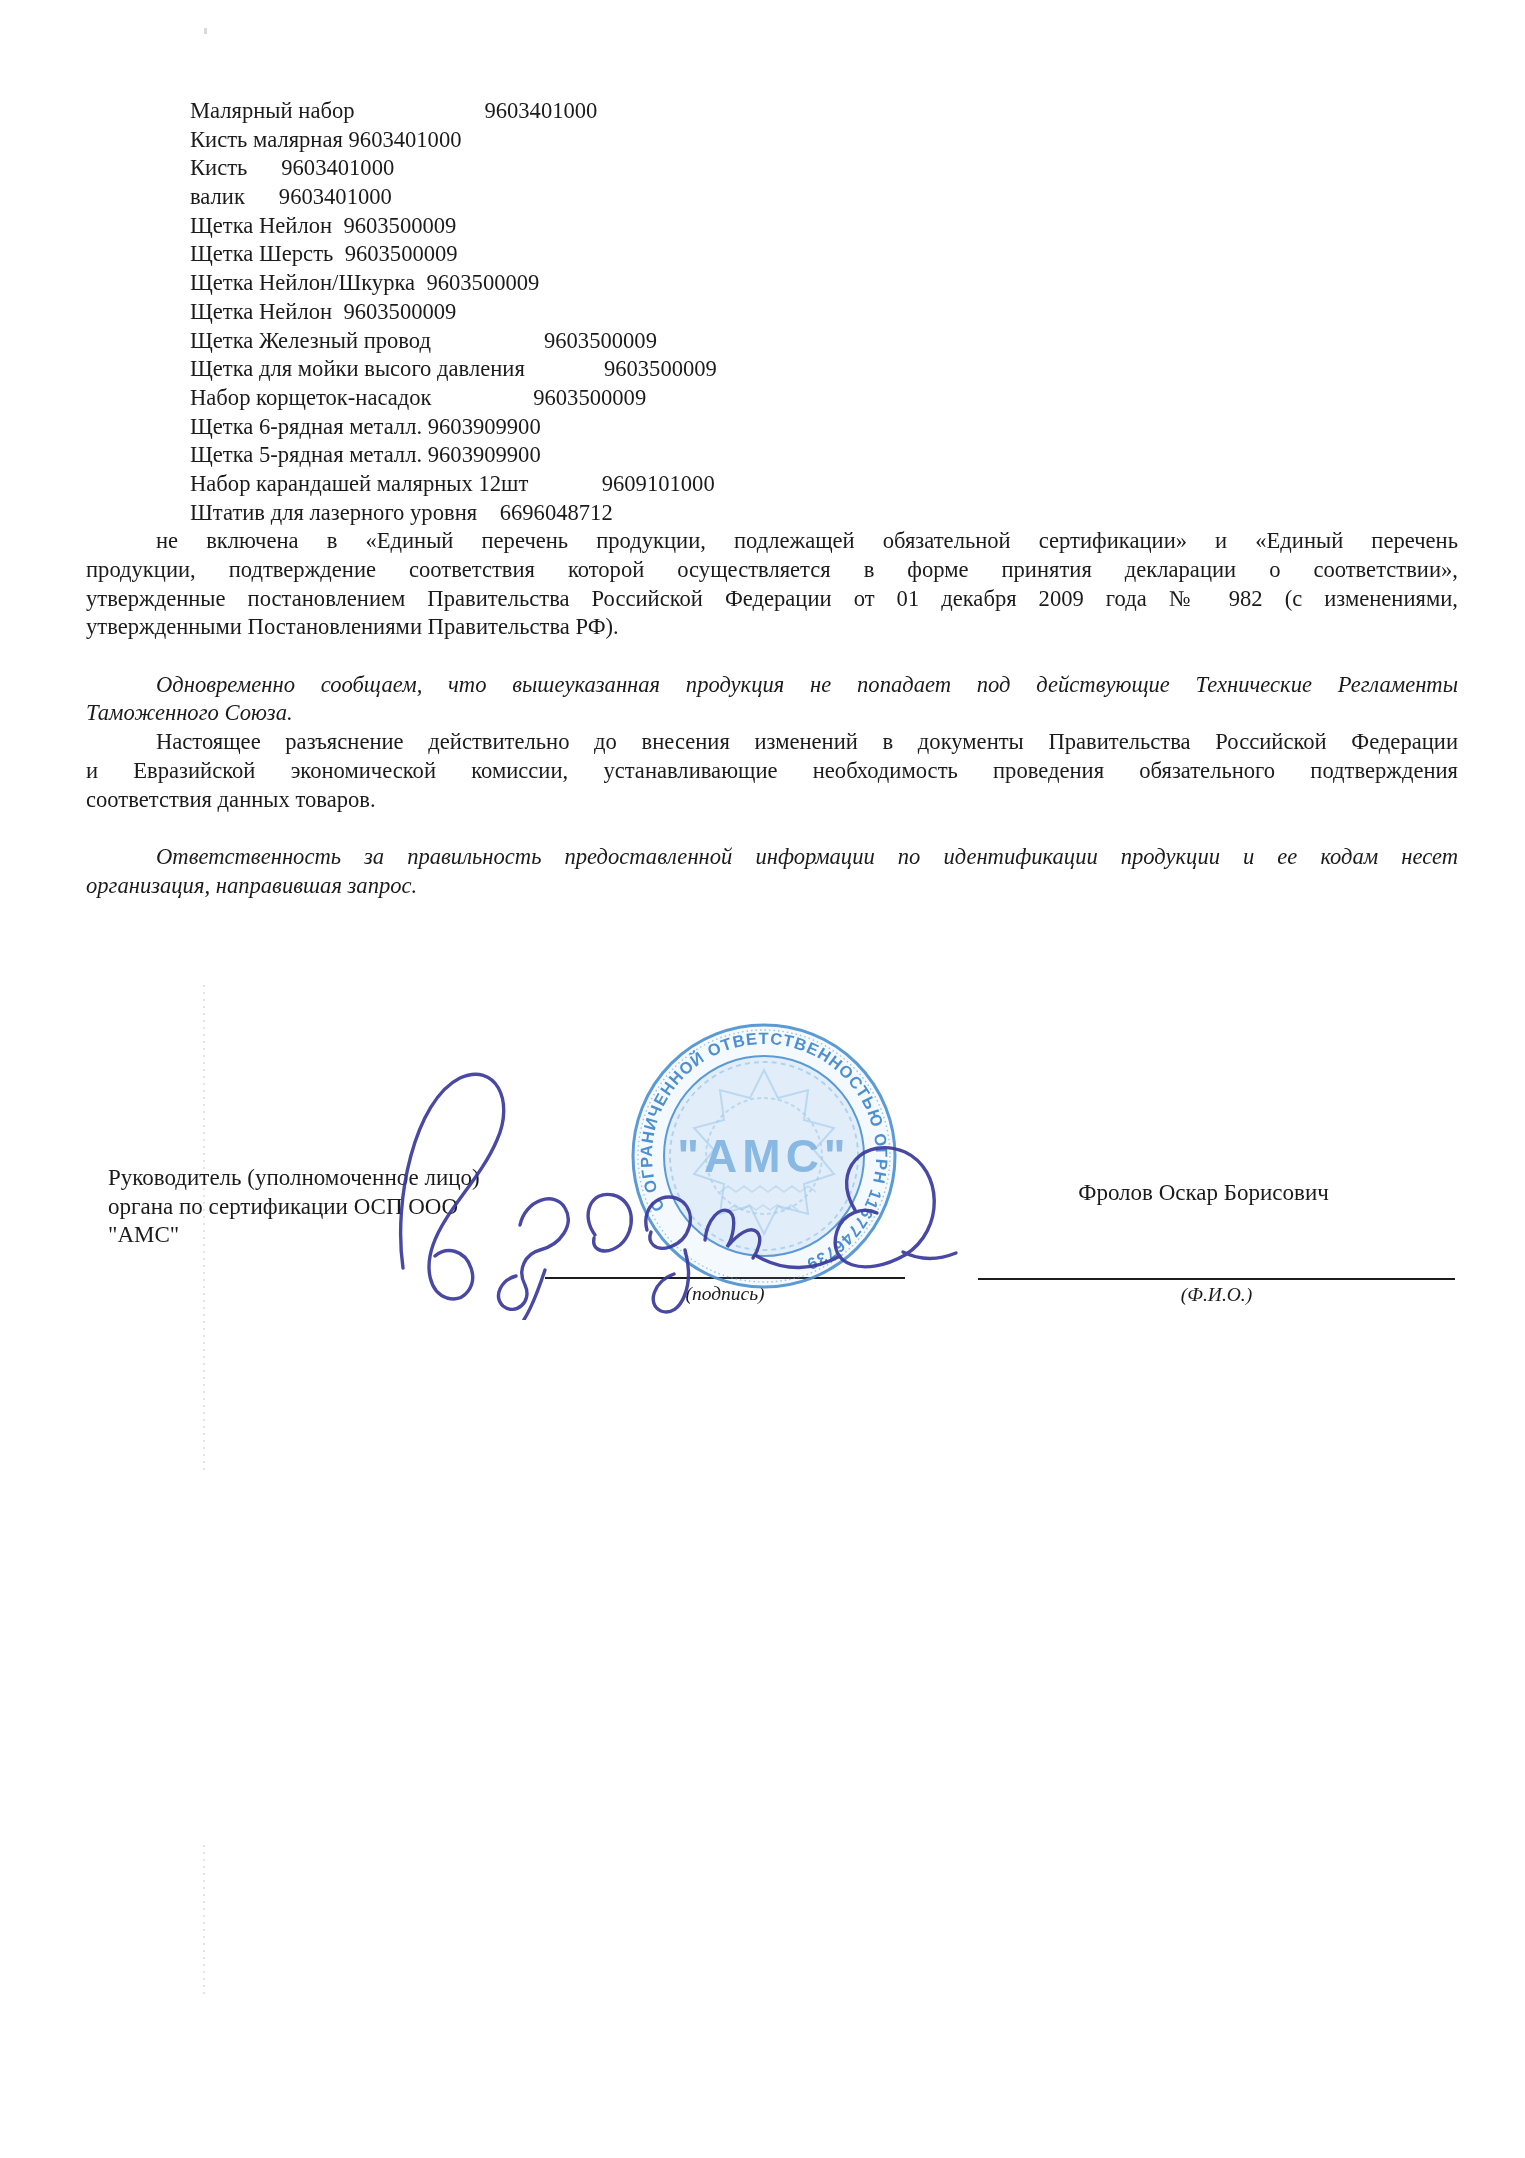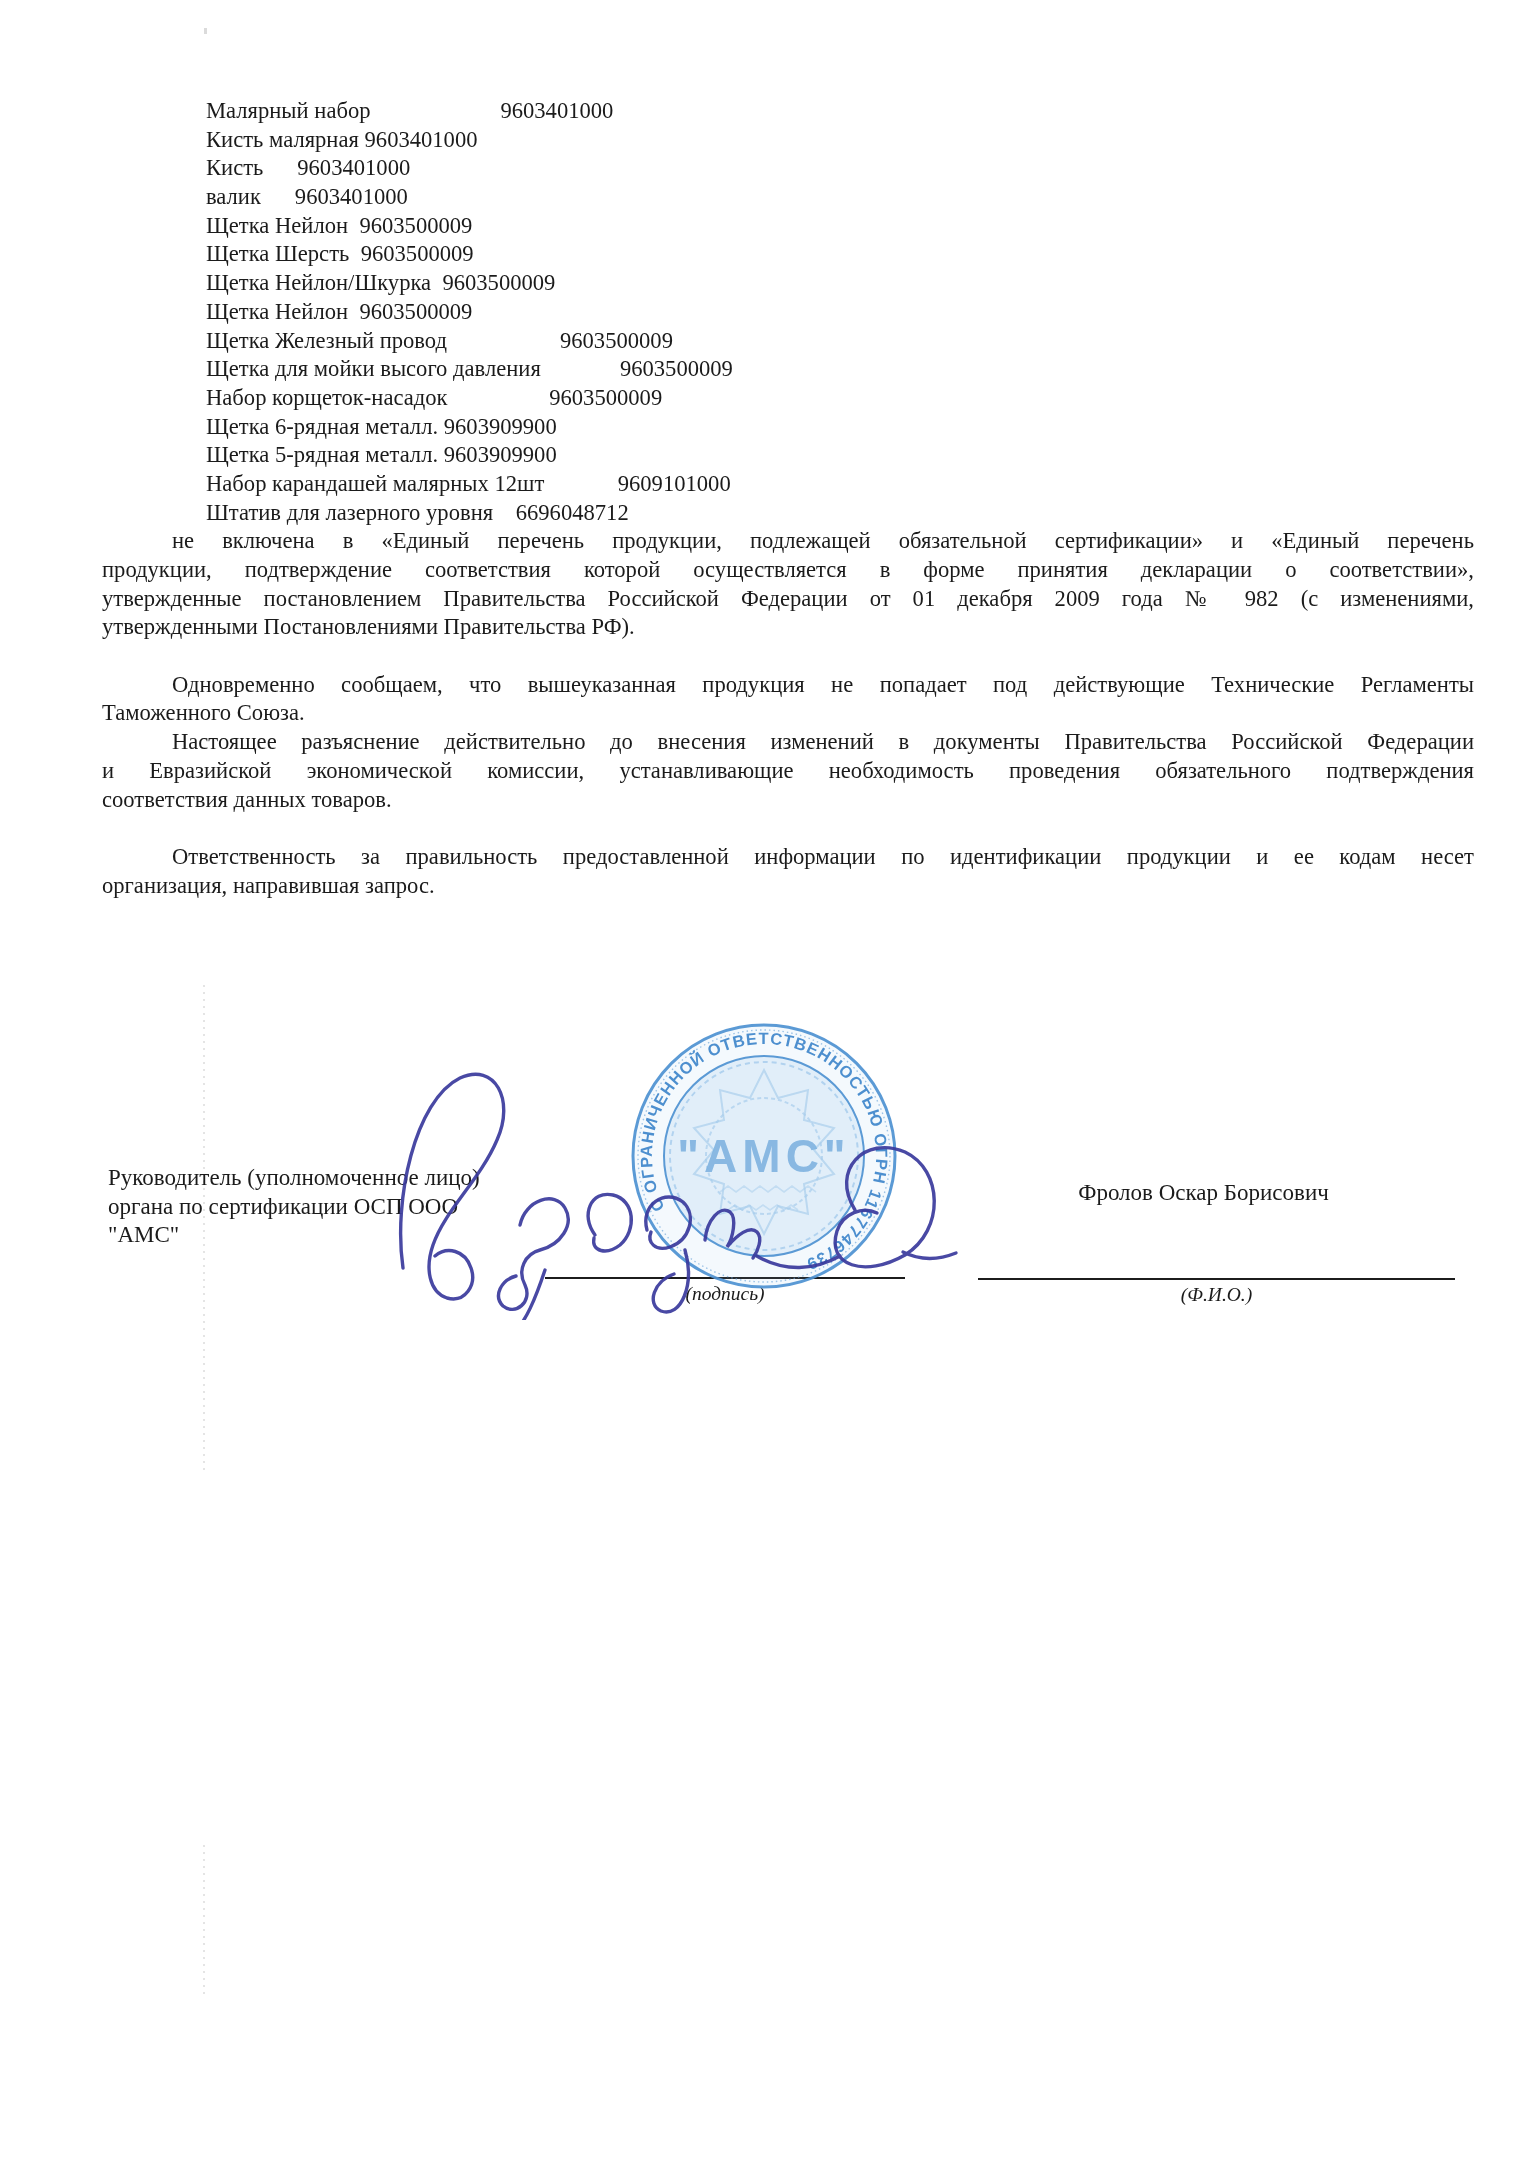--- a/index.html
+++ b/index.html
@@ -13,27 +13,26 @@
     color: #1b1b1b;
     overflow: hidden;
   }
   .content {
     position: absolute;
     top: 97px;
     left: 86px;
     width: 1372px;
     font-size: 22.6px;
     line-height: 28.7px;
-    margin-left: 16px;
   }
   .list { margin-left: 104px; }
   .p-row { white-space: pre; height: 28.7px; }
   .p-gap { white-space: pre; }
   .para { margin: 0; }
-  .para.gap-top { margin-top: 28.7px; }
+  .para.gap-top { margin-top: 28.7px; font-style: italic; }
   .tline {
     text-align: justify;
     text-align-last: justify;
     height: 28.7px;
     overflow: hidden;
   }
   .tline.first { padding-left: 70px; }
   .tline.last { text-align-last: left; }
 
   

